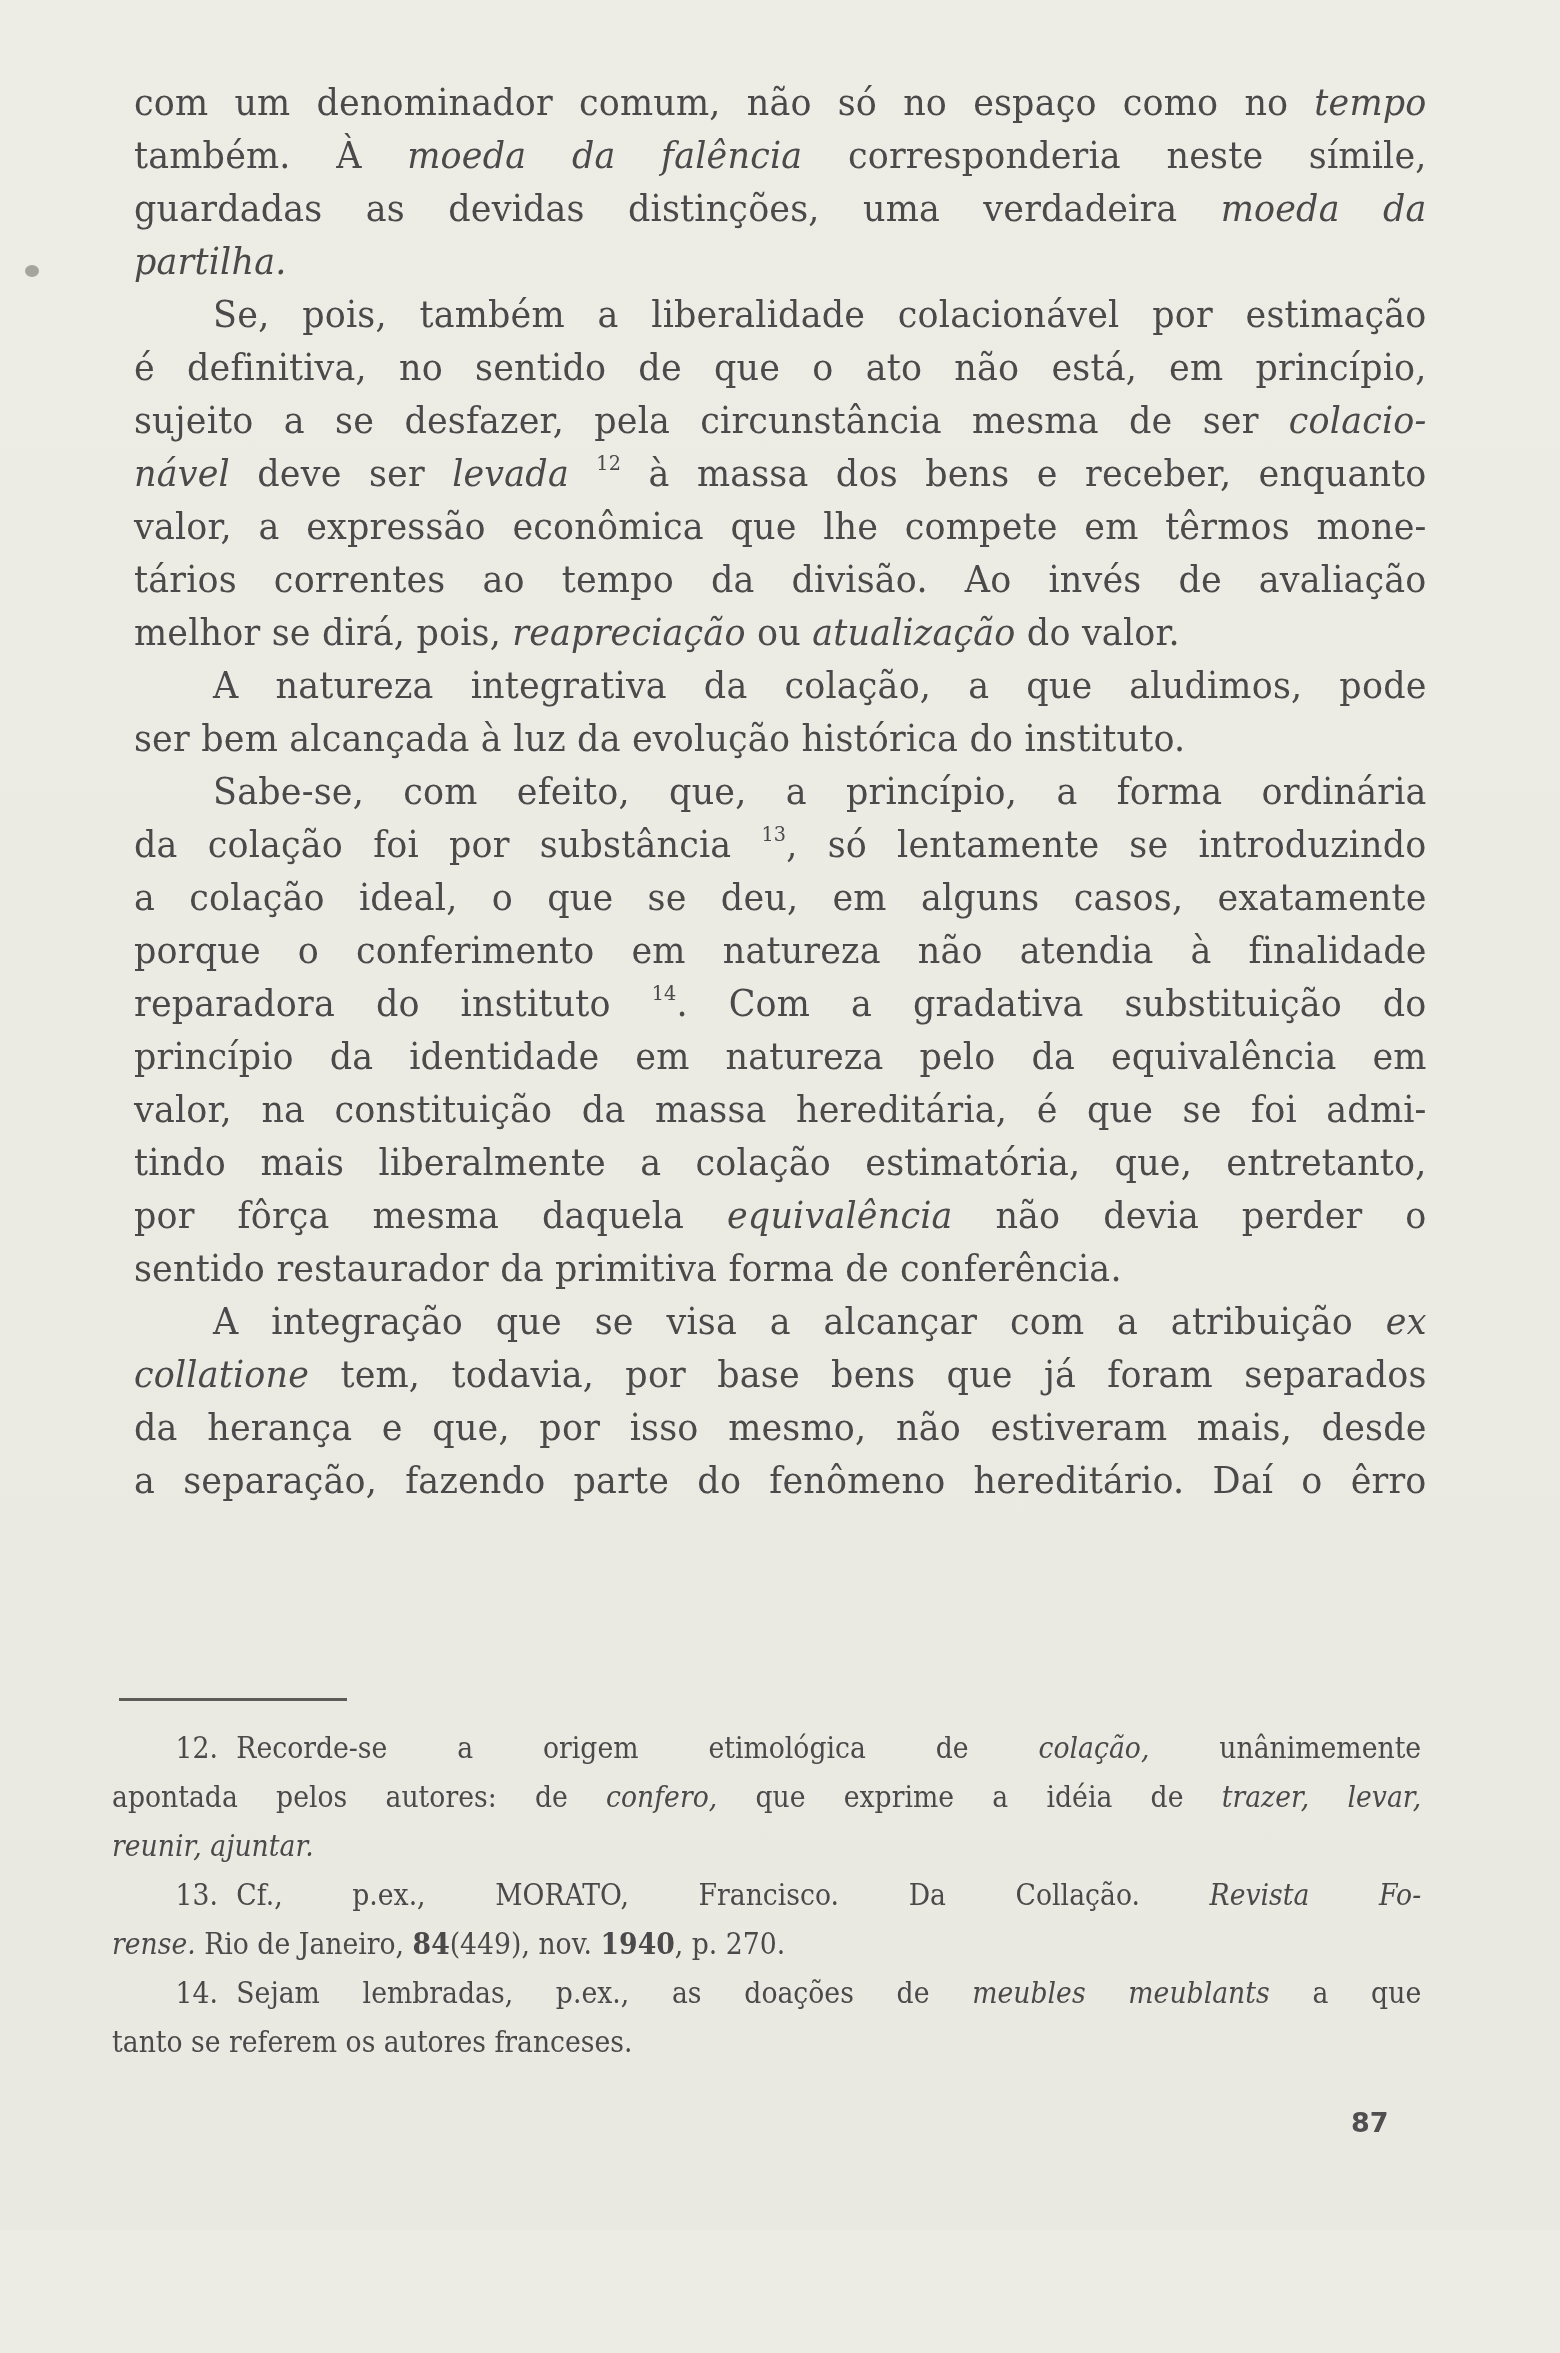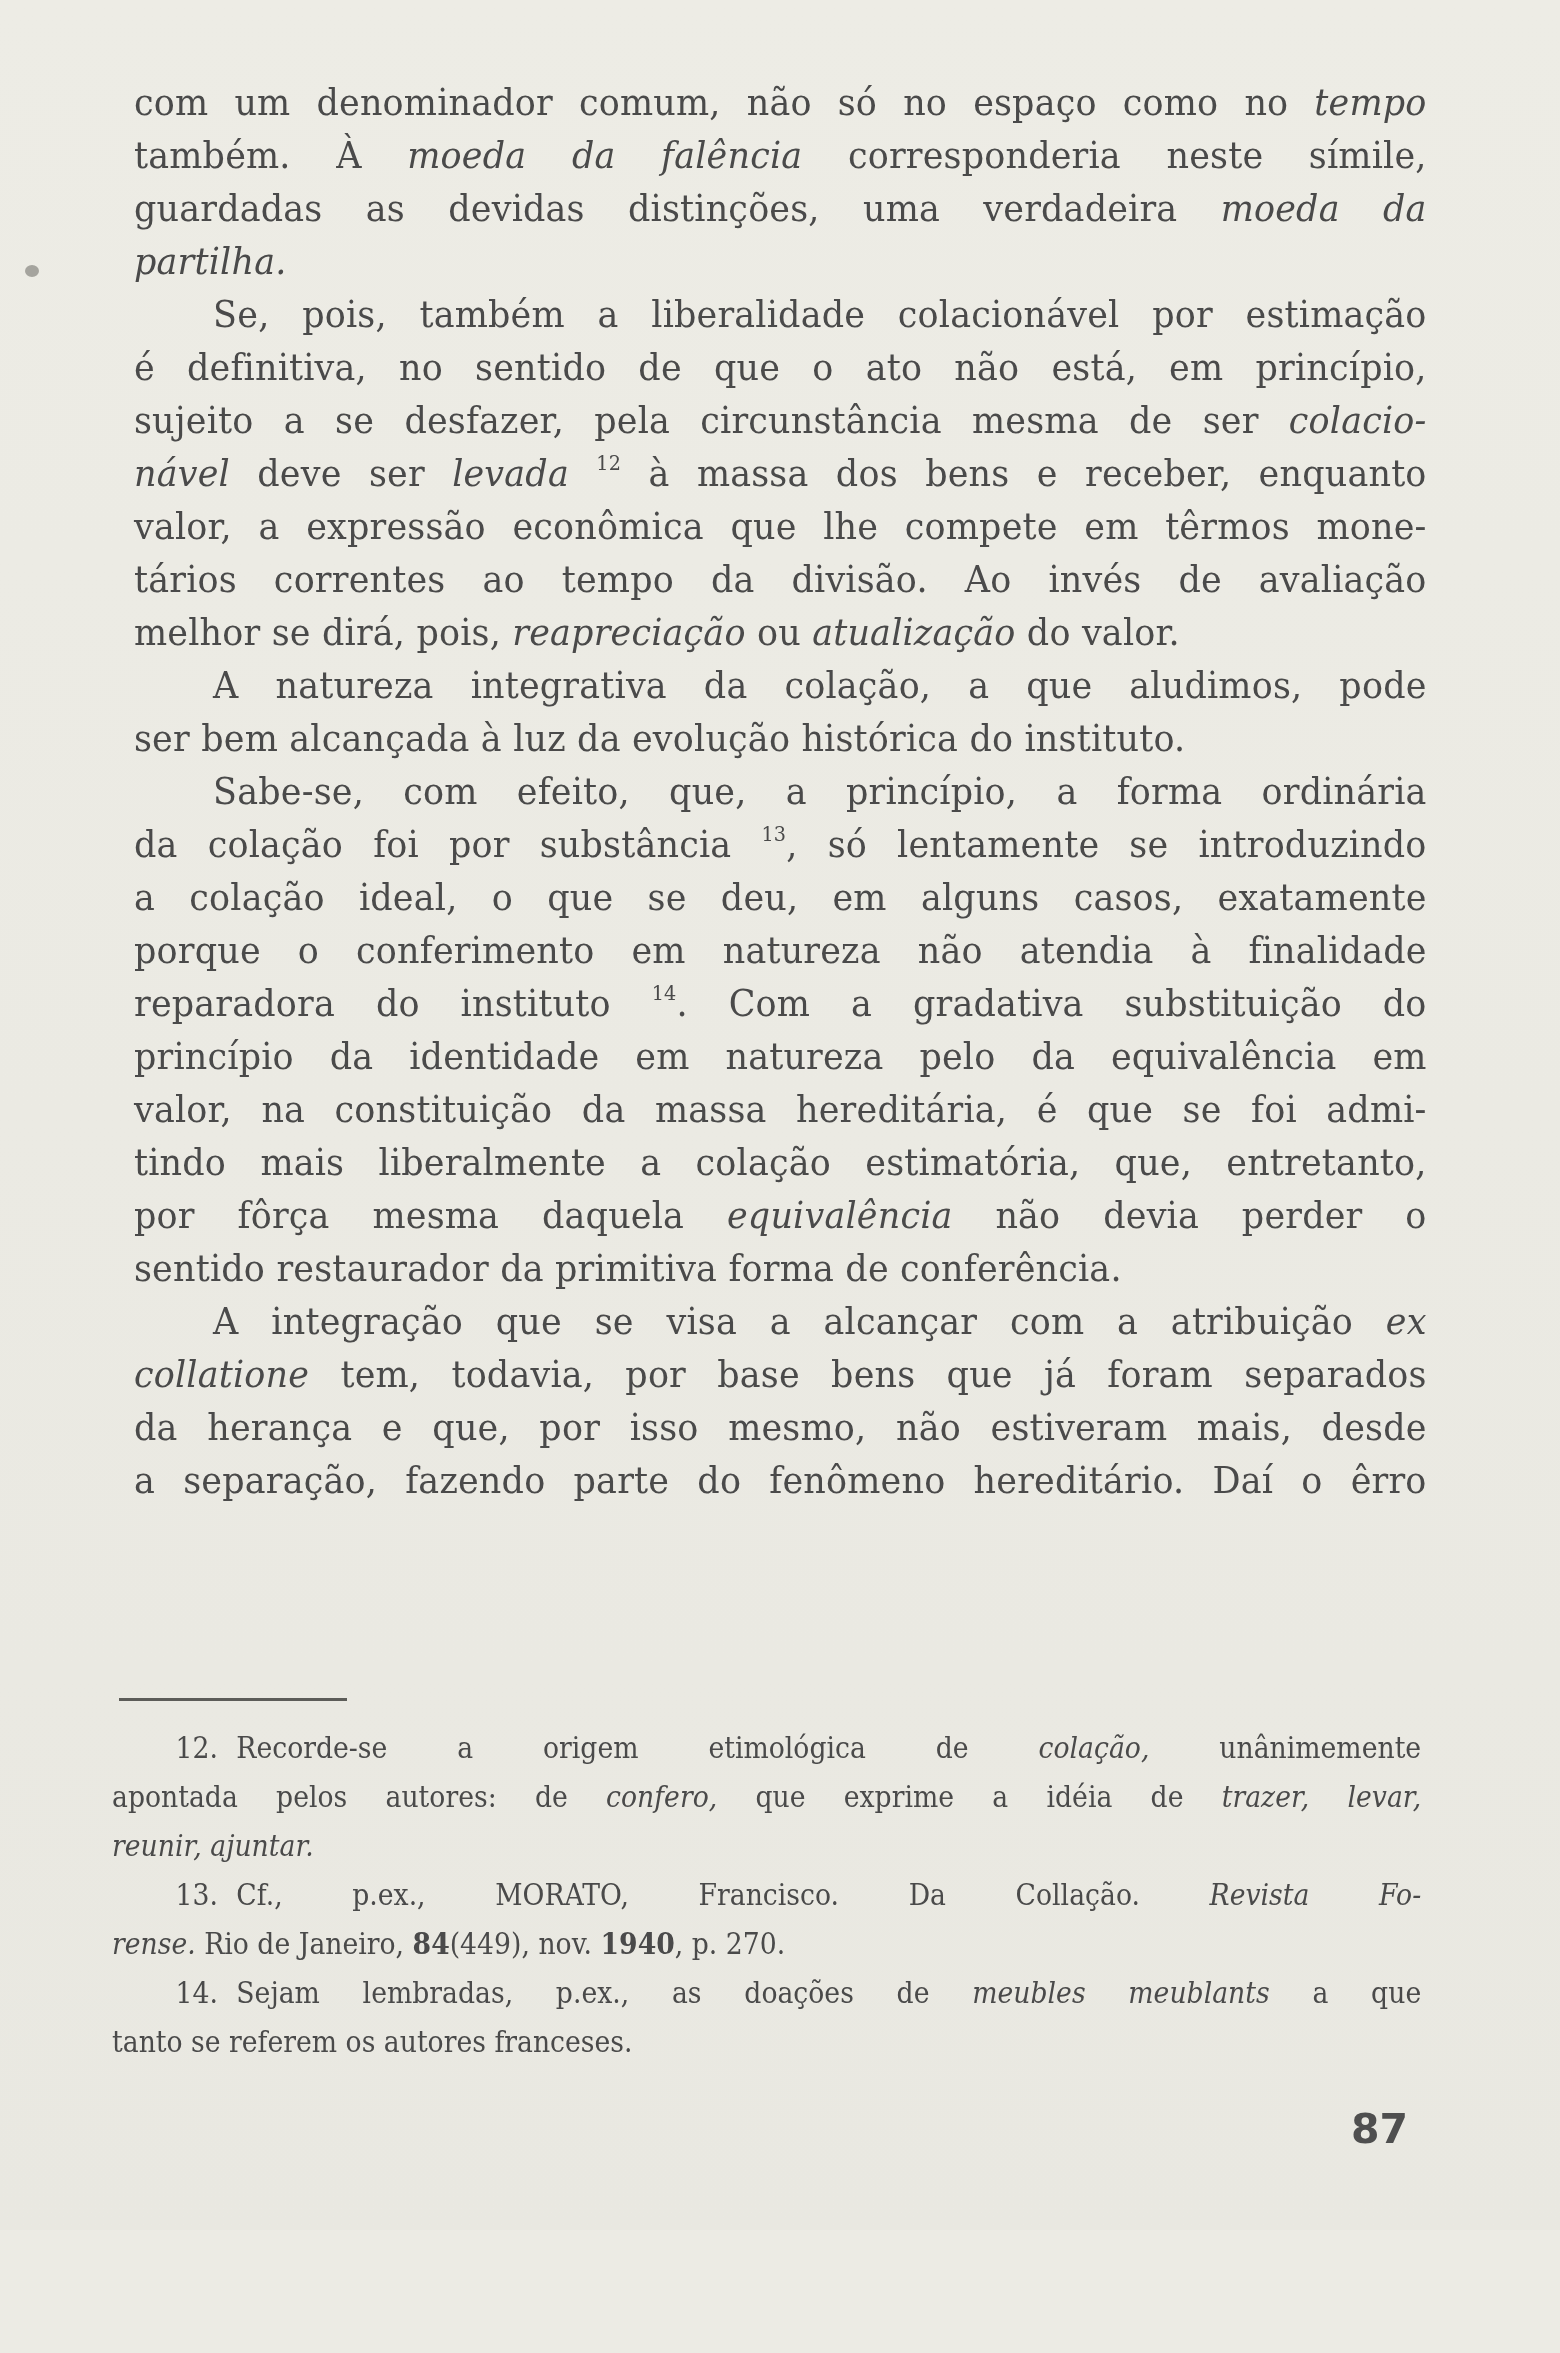--- a/index.html
+++ b/index.html
@@ -79,21 +79,21 @@
     transform: scaleX(0.92);
     transform-origin: left top;
     width: 1423px;
   }
   .footnotes .line.ind { padding-left: 69px; }
   .footnotes .fn-num { margin-right: 20px; }
   .page-number {
     position: absolute;
     left: 1351px;
     top: 2109px;
-    font-size: 41px;
+    font-size: 27px;
     font-family: "DejaVu Sans", sans-serif;
     font-weight: bold;
     color: #4f4f4f;
     line-height: 1;
   }
 </style>
 </head>
 <body>
 
 <div class="page">

